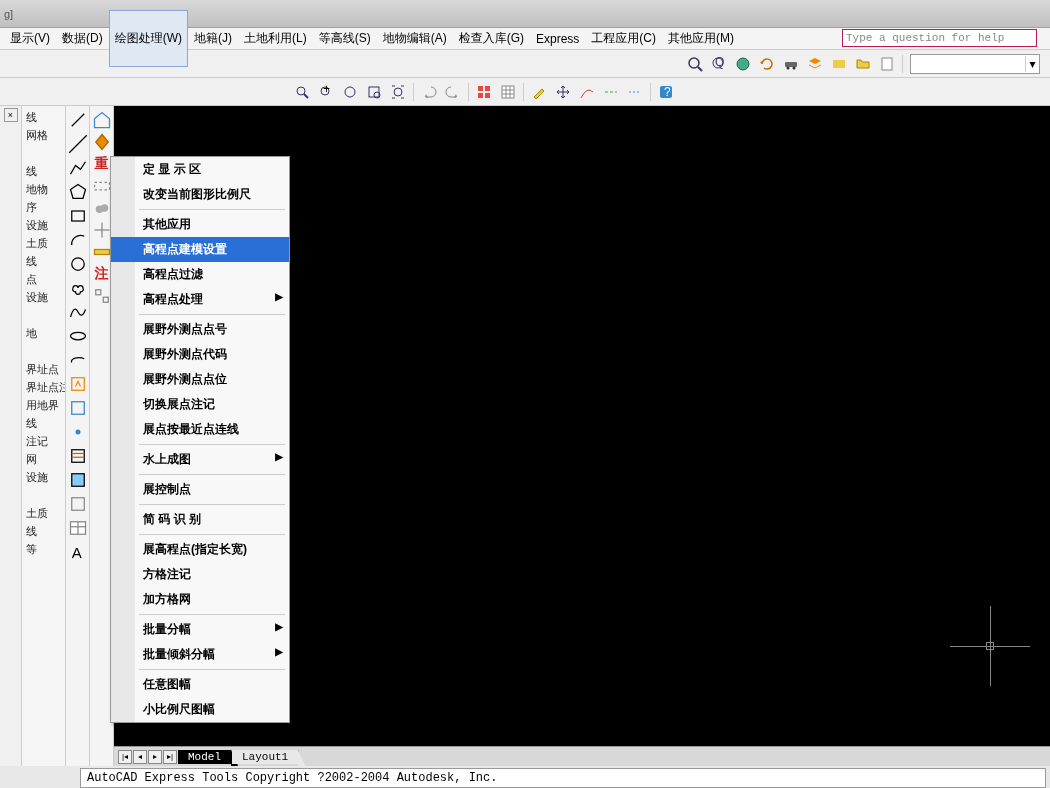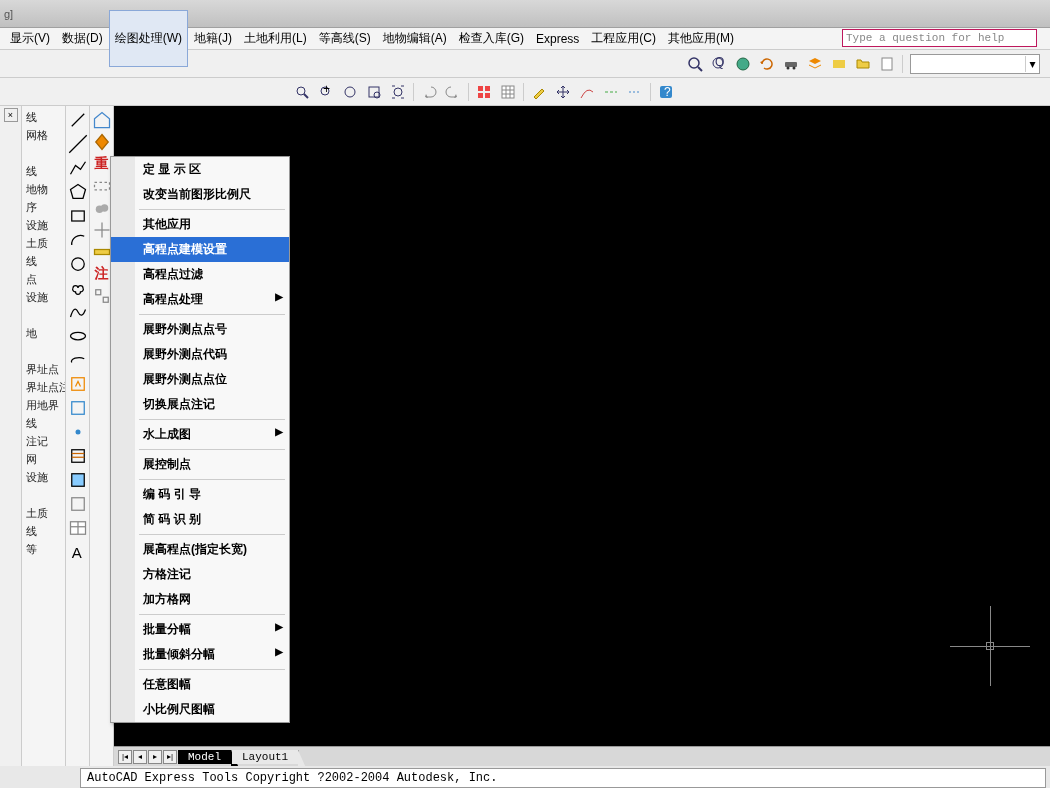--- a/index.html
+++ b/index.html
@@ -435,26 +435,26 @@
         <div class="dd-sep"></div>
         <div class="dd-item">其他应用</div>
         <div class="dd-item highlighted">高程点建模设置</div>
         <div class="dd-item">高程点过滤</div>
         <div class="dd-item">高程点处理<span class="dd-arrow">▶</span></div>
         <div class="dd-sep"></div>
         <div class="dd-item">展野外测点点号</div>
         <div class="dd-item">展野外测点代码</div>
         <div class="dd-item">展野外测点点位</div>
         <div class="dd-item">切换展点注记</div>
+        <div class="dd-item">展点按最近点连线</div>
         <div class="dd-sep"></div>
         <div class="dd-item">水上成图<span class="dd-arrow">▶</span></div>
         <div class="dd-sep"></div>
         <div class="dd-item">展控制点</div>
         <div class="dd-sep"></div>
-        <div class="dd-item">编 码 引 导</div>
         <div class="dd-item">简 码 识 别</div>
         <div class="dd-sep"></div>
         <div class="dd-item">展高程点(指定长宽)</div>
         <div class="dd-item">方格注记</div>
         <div class="dd-item">加方格网</div>
         <div class="dd-sep"></div>
         <div class="dd-item">批量分幅<span class="dd-arrow">▶</span></div>
         <div class="dd-item">批量倾斜分幅<span class="dd-arrow">▶</span></div>
         <div class="dd-sep"></div>
         <div class="dd-item">任意图幅</div>

